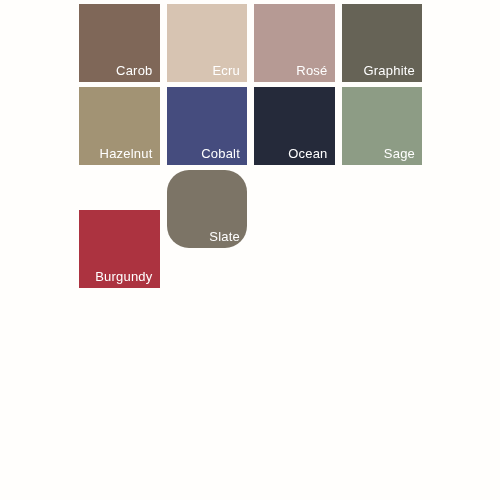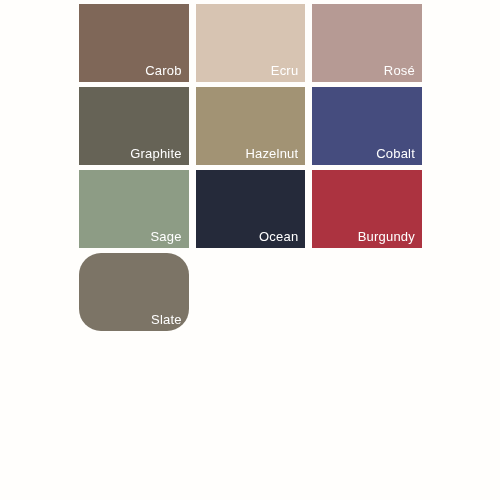--- a/index.html
+++ b/index.html
@@ -18,21 +18,21 @@
   #palette-board {
     position: relative;
     width: 500px;
     height: 500px;
     background: #fffefc;
     padding: 4px 78px 0 79px;
   }
 
   #swatch-grid {
     display: grid;
-    grid-template-columns: 1fr 1fr 1fr;
+    grid-template-columns: 1fr 1fr 1fr 1fr;
     grid-auto-rows: 78px;
     column-gap: 7px;
     row-gap: 5px;
     width: 100%;
   }
 
   .swatch {
     position: relative;
     width: 100%;
     height: 100%;
@@ -69,26 +69,26 @@
       </div>
       <div class="swatch" style="background: rgb(102, 99, 86);">
         <span class="swatch-label">Graphite</span>
       </div>
       <div class="swatch" style="background: rgb(162, 147, 116);">
         <span class="swatch-label">Hazelnut</span>
       </div>
       <div class="swatch" style="background: rgb(69, 76, 126); padding-left: 30px;">
         <span class="swatch-label">Cobalt</span>
       </div>
+      <div class="swatch" style="background: rgb(37, 42, 58);">
+        <span class="swatch-label">Ocean</span>
+      </div>
       <div class="swatch" style="background: rgb(141, 156, 133);">
         <span class="swatch-label">Sage</span>
       </div>
-      <div class="swatch" style="background: rgb(37, 42, 58);">
-        <span class="swatch-label">Ocean</span>
-      </div>
-      <div class="swatch" style="background: rgb(172, 51, 64);">
+      <div class="swatch" style="background: rgb(172, 51, 64); margin-top: 40px;">
         <span class="swatch-label">Burgundy</span>
       </div>
       <div class="swatch" style="background: rgb(124, 116, 102); border-radius: 22px;">
         <span class="swatch-label">Slate</span>
       </div>
     </div>
 </div>
 
 </body></html>

